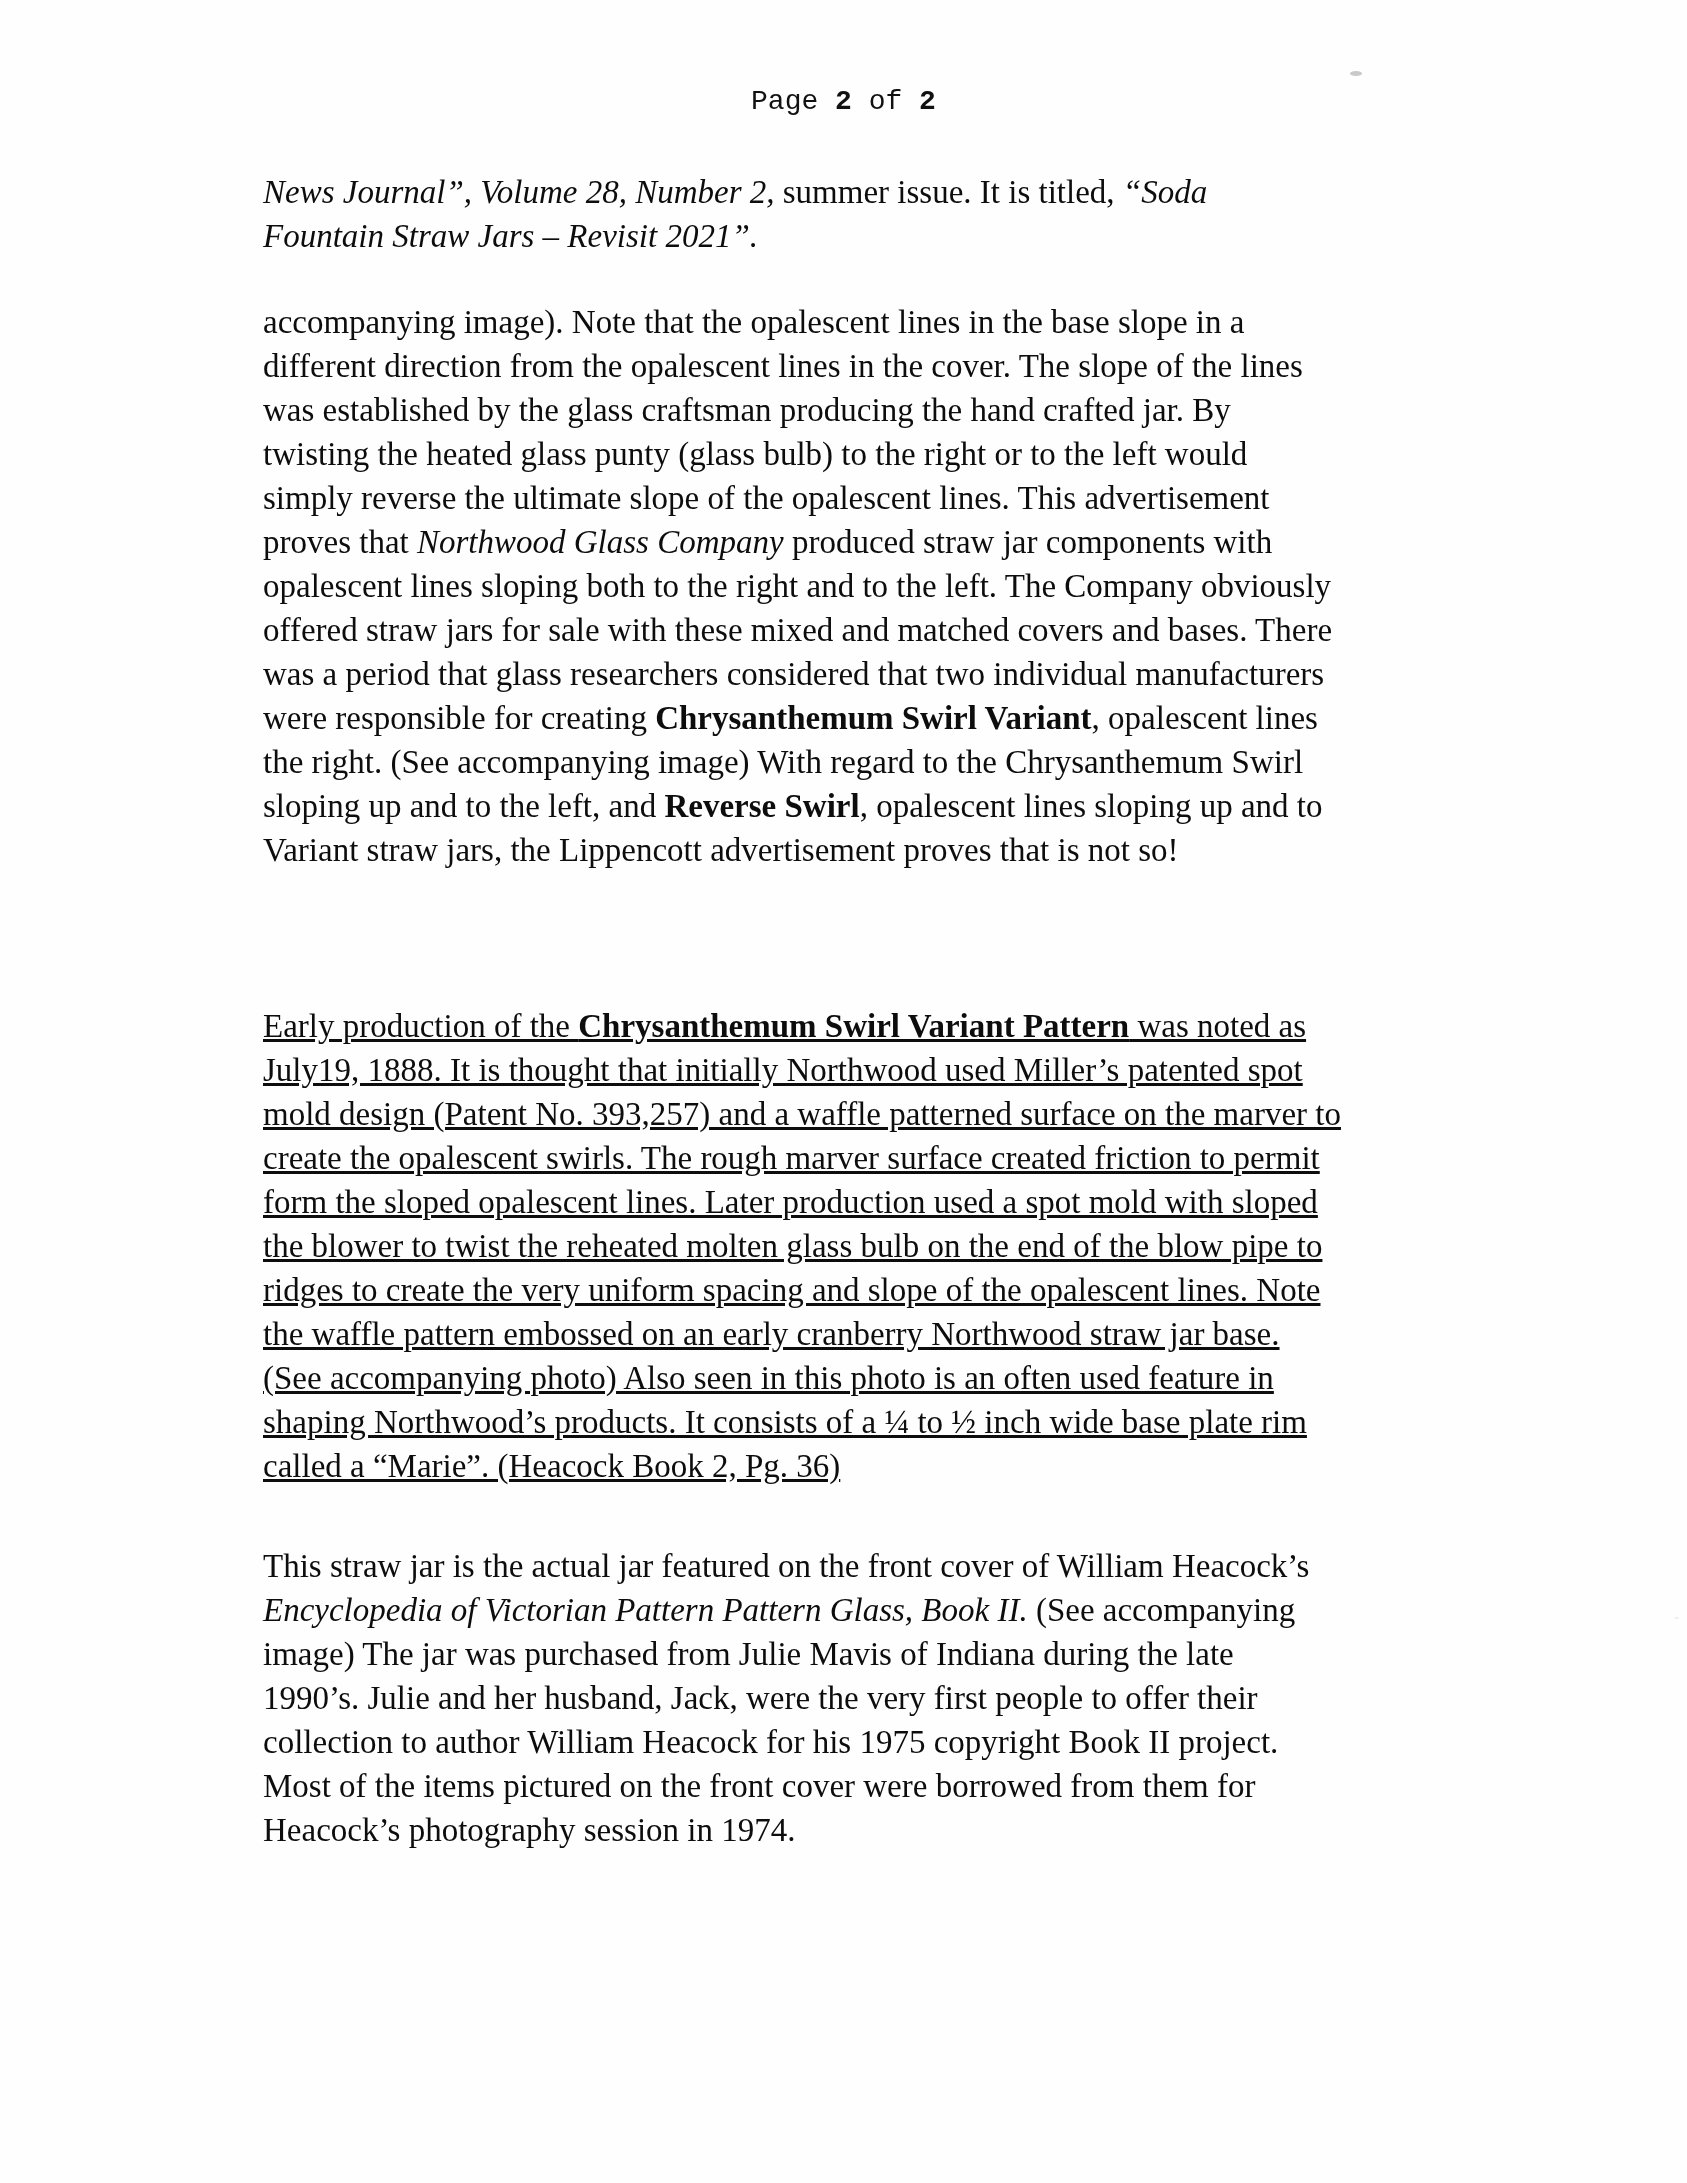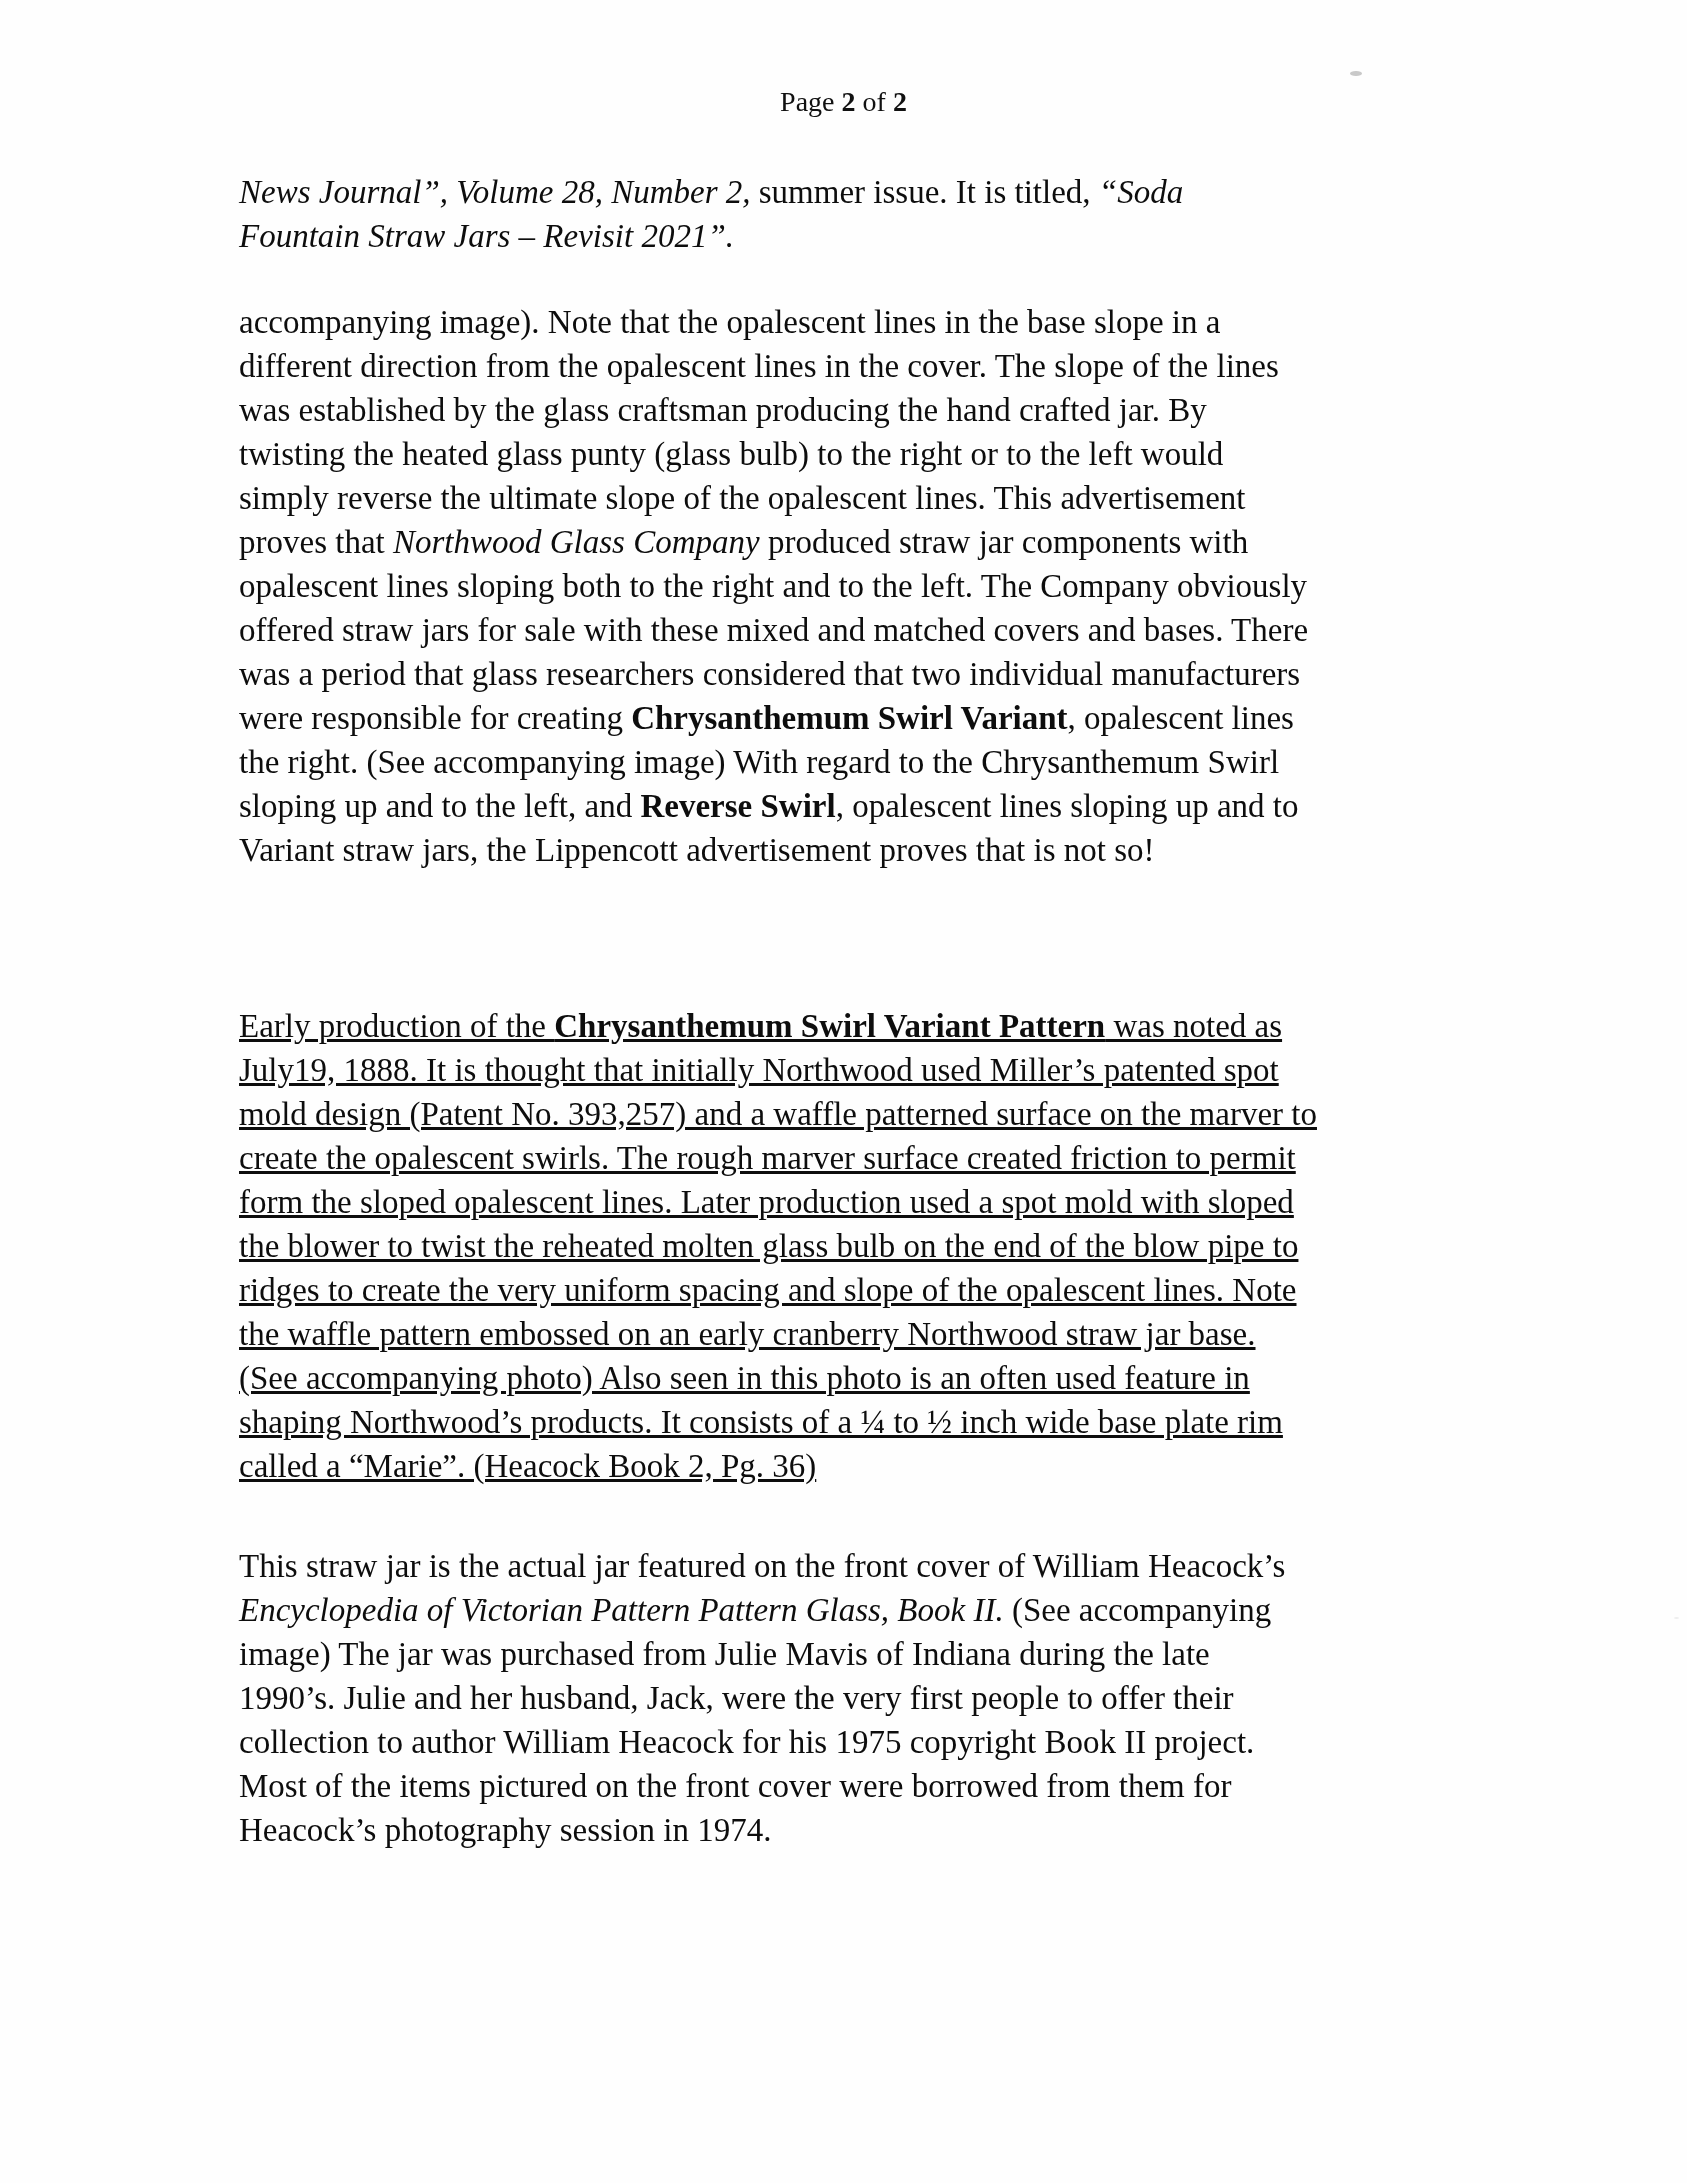--- a/index.html
+++ b/index.html
@@ -1,23 +1,23 @@
 <!DOCTYPE html>
 <html style="font-size:10.6px"><head>
 <meta charset="utf-8">
 <style>
   html, body { margin: 0; padding: 0; background: #ffffff; }
   body { width: 1687px; height: 2183px; position: relative; overflow: hidden; }
   .page { position: absolute; left: 0; top: 0; width: 1687px; height: 2183px; background: #fefefe; }
   .header { position: absolute; top: 85px; left: 0; width: 1687px; text-align: center;
-    font-family: Liberation Serif, serif; font-size: 28px; color: #111; line-height: 33px; }
+    font-family: Liberation Mono, monospace; font-size: 28px; color: #111; line-height: 33px; }
   .header b { font-weight: bold; }
   .para { position: absolute; left: 239px; width: 1257px;
     font-family: "Liberation Serif", serif; font-size: 33px; color: #0d0d0d; }
-  .line { display: block; height: 44px; line-height: 44px; white-space: nowrap; }
+  .line { display: block; height: 44px; line-height: 44px; white-space: nowrap; margin-left: 24px; }
   .i { font-style: italic; }
   .b { font-weight: bold; }
   #p1 { top: 170px; }
   #p2 { top: 300px; }
   #p3 { top: 1004px; text-decoration: underline; }
   #p4 { top: 1544px; }
   .speck { position: absolute; border-radius: 50%; background: #c9c9c9; }
 </style>
 </head>
 <body>

